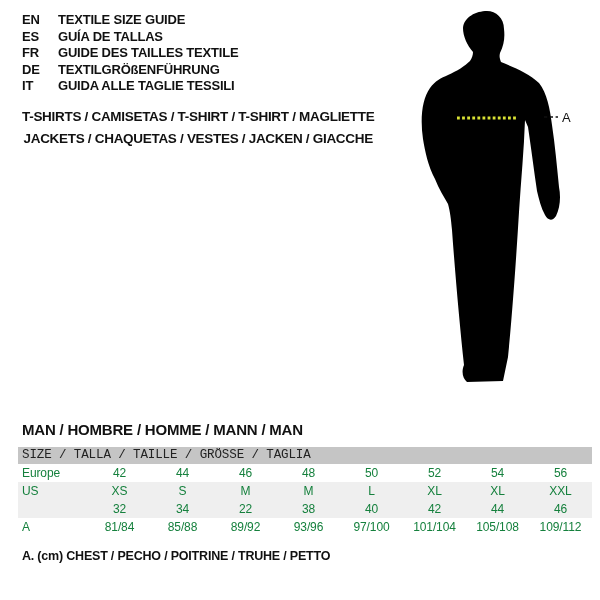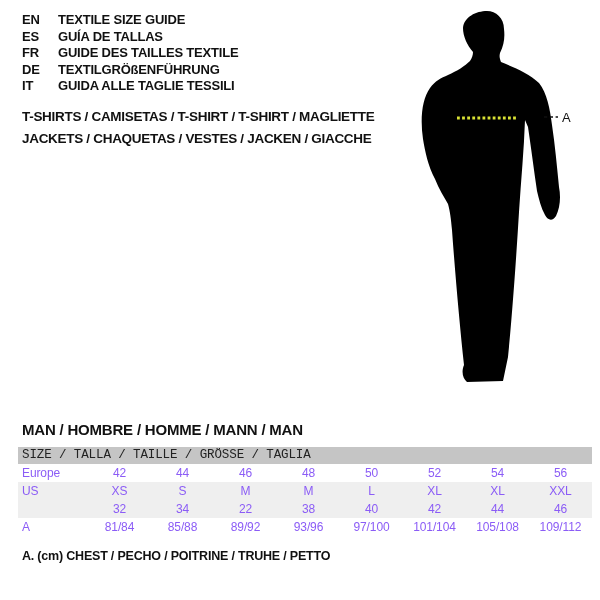--- a/index.html
+++ b/index.html
@@ -5,36 +5,36 @@
   * { margin:0; padding:0; box-sizing:border-box; }
   html,body { width:600px; height:600px; background:#ffffff; }
   body { font-family:"Liberation Sans", sans-serif; color:#111; position:relative; overflow:hidden; }
   .stage { position:absolute; left:0; top:0; width:600px; height:600px; background:#fff; }
 
   
   .lang-list { position:absolute; left:22px; top:12px; }
   .lang-row { display:flex; line-height:16.6px; font-size:13px; font-weight:bold; letter-spacing:-0.2px; }
   .lang-code { width:36px; }
   
-  .categories { position:absolute; left:22px; top:106px; }
+  .categories { position:absolute; left:22px; top:106px;text-align:center; }
   .category-line { font-size:13.5px; font-weight:bold; line-height:21.5px; letter-spacing:-0.3px; white-space:nowrap; }
 
   
   .figure-wrap { position:absolute; left:400px; top:0; width:200px; height:412px; }
   .figure-wrap svg { display:block; }
   .measure-label { font-family:"Liberation Sans", sans-serif; font-size:13px; fill:#111; }
 
   
   .section-title { position:absolute; left:22px; top:421px; font-size:15px; font-weight:bold; letter-spacing:-0.2px; white-space:nowrap; }
 
   
   .size-table { position:absolute; left:18px; top:447px; width:574px; font-size:12px; letter-spacing:-0.1px; }
   .size-table .thead { height:17px; line-height:17px; padding-left:4px; font-size:12.5px; color:#222; white-space:nowrap;font-family:Liberation Mono, monospace; }
   .tr { display:grid; grid-template-columns:70px repeat(8, 1fr); height:18px; line-height:18px; }
-  .td { text-align:center; color:#8b5cf6; white-space:nowrap; }
+  .td { text-align:center; color:#15803d; white-space:nowrap; }
   .td.label { text-align:left; padding-left:4px; }
 
   
   .footnote { position:absolute; left:22px; top:549px; font-size:12.5px; font-weight:bold; letter-spacing:-0.2px; white-space:nowrap; }
 </style>
 </head>
 <body>
 
 <div class="stage">
 

